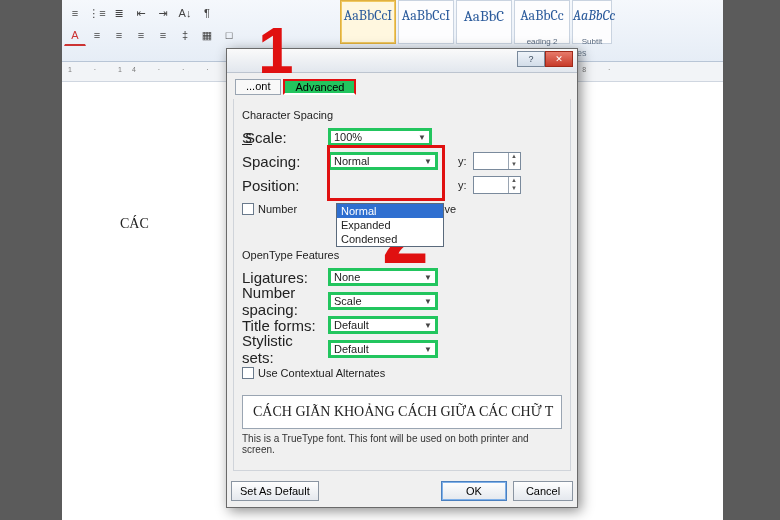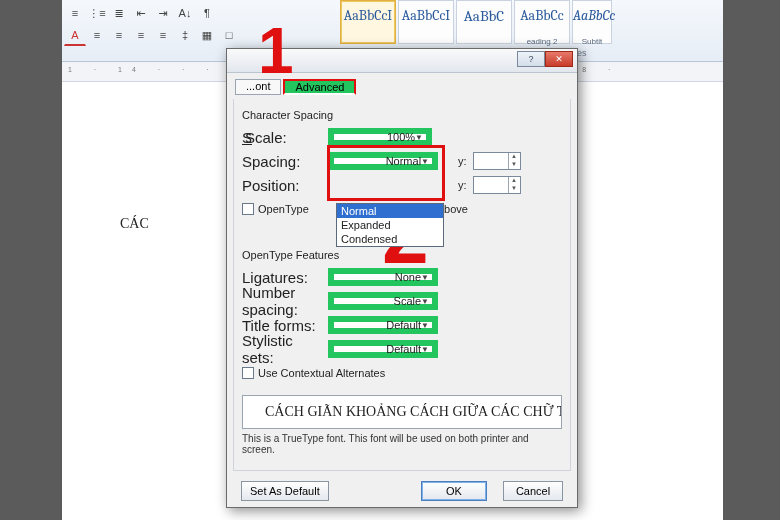--- a/index.html
+++ b/index.html
@@ -30,37 +30,37 @@
   .win-btn.close { background: linear-gradient(#e77a6a,#c73b2a); color: #fff; border-color: #a02a1a; }
   .tabs { position: absolute; left: 8px; top: 30px; display: flex; }
   .tab { padding: 0 10px; font-size: 11px; border: 1px solid #9aa5b2; background: #f8f8f8; margin-right: 2px; }
   .tab.sel { background: #22c55e; border-bottom-color: #fff; }
   .tab-box-red { border: 2px solid #e01010; }
   .dlg-body { position: absolute; left: 6px; top: 50px; right: 6px; bottom: 36px; background: #f0f0f0; border: 1px solid #d0d4da; border-top: none; padding: 6px 8px; font-size: 11px; color: #222; }
   .grp-title { font-size: 11px; color: #222; margin: 4px 0 6px 0; }
   .row { display: flex; align-items: center; margin-bottom: 4px; height: 20px; }
   .lbl { width: 86px; font-size: 15px; }
   .lbl u { text-decoration: underline; }
-  .combo { border: 6px solid #22c55e; background: #fff; height: 18px; font-size: 11px; padding: 0 3px; display: flex; align-items: center; justify-content: flex-end; }
+  .combo { border: 3px solid #22c55e; background: #fff; height: 18px; font-size: 11px; padding: 0 3px; display: flex; align-items: center; justify-content: space-between; }
   .combo .arr { font-size: 8px; color: #444; }
   .combo.w1 { width: 104px; }
   .combo.w2 { width: 110px; }
   .spin { border: 1px solid #7a8a9c; background: #fff; width: 48px; height: 18px; margin-left: 6px; display: flex; }
   .spin .val { flex: 1; }
   .spin .ar { width: 12px; border-left: 1px solid #9aa5b2; display: flex; flex-direction: column; }
   .spin .ar div { flex:1; font-size:6px; text-align:center; line-height:7px; color:#555; }
   .chk { display: flex; align-items: center; gap: 4px; font-size: 11px; }
   .chk .box { width: 12px; height: 12px; border: 1px solid #6a7a8c; background: #fff; }
   .red-box { position: absolute; border: 3px solid #e01010; pointer-events: none; }
   .dropdown-list { position: absolute; left: 102px; top: 104px; width: 108px; border: 1px solid #5a6a7c; background: #fff; z-index: 5; }
   .dropdown-list div { font-size: 11px; padding: 1px 4px; }
   .dropdown-list .hi { background: #2f6fd0; color: #fff; }
-  .preview-box { border: 1px solid #9aa5b2; background: #fff; height: 34px; margin-top: 2px; display: flex; align-items: center; padding: 0 22px; font-family: "Times New Roman", serif; font-size: 14px; overflow: hidden; white-space: nowrap; }
+  .preview-box { border: 1px solid #9aa5b2; background: #fff; height: 34px; margin-top: 2px; display: flex; align-items: center; padding: 0 10px; font-family: "Times New Roman", serif; font-size: 14px; overflow: hidden; white-space: nowrap; }
   .hint { font-size: 10px; color: #333; margin-top: 4px; }
-  .dlg-btns { position: absolute; left: 0; right: 0; bottom: 6px; display: flex; gap: 16px; padding: 0 14px; font-size: 11px; }
+  .dlg-btns { position: absolute; left: 0; right: 0; bottom: 6px; display: flex; gap: 6px; padding: 0 4px; font-size: 11px; }
   .btn { border: 1px solid #8a95a2; background: linear-gradient(#fefefe,#e4e8ee); padding: 3px 8px; min-width: 60px; text-align: center; }
   .btn.ok { min-width: 66px; border-color: #4a80c0; box-shadow: 0 0 0 1px #7fb0e8 inset; }
   .spacer { flex: 1; }
   
   .anno { position: absolute; color: #e01010; font-family: Arial, sans-serif; font-weight: 700; pointer-events: none; }
   .anno.n1 { left: 196px; top: 14px; font-size: 64px; }
   .anno.n2 { left: 320px; top: 186px; font-size: 84px; }
 </style>
 </head>
 <body>
@@ -164,21 +164,21 @@
             <div class="ar">
               <div>▲</div>
               <div>▼</div>
             </div>
           </div>
       </div>
 
       <div class="row">
         <div class="chk">
             <div class="box"></div>
-            <span>OpenType</span>
+            <span>Number</span>
           </div>
         <span style="margin-left:90px; font-size:11px;">nts and above</span>
       </div>
 
       <div class="dropdown-list">
         <div class="hi">Normal</div>
         <div>Expanded</div>
         <div>Condensed</div>
       </div>
 

